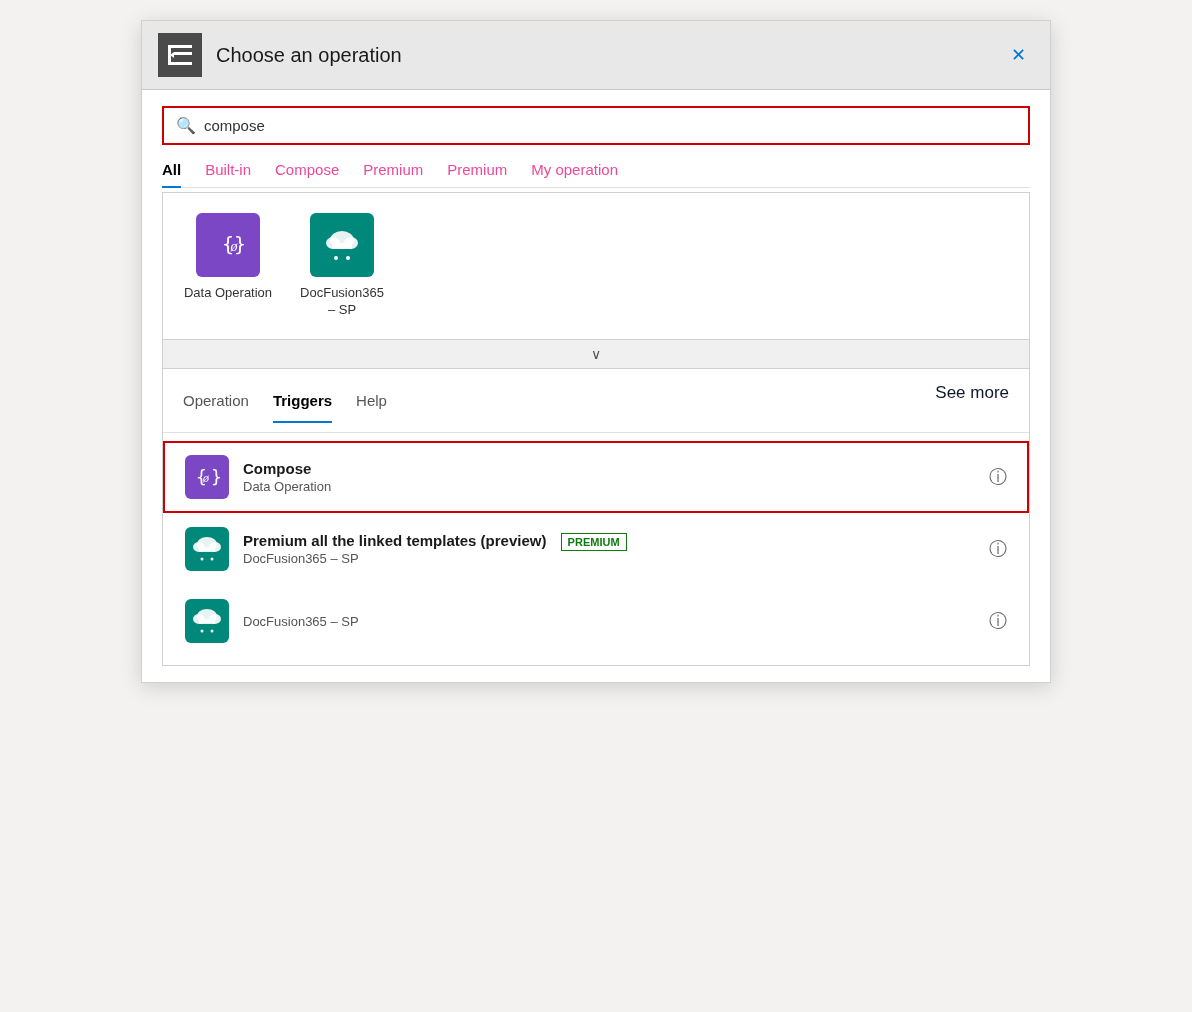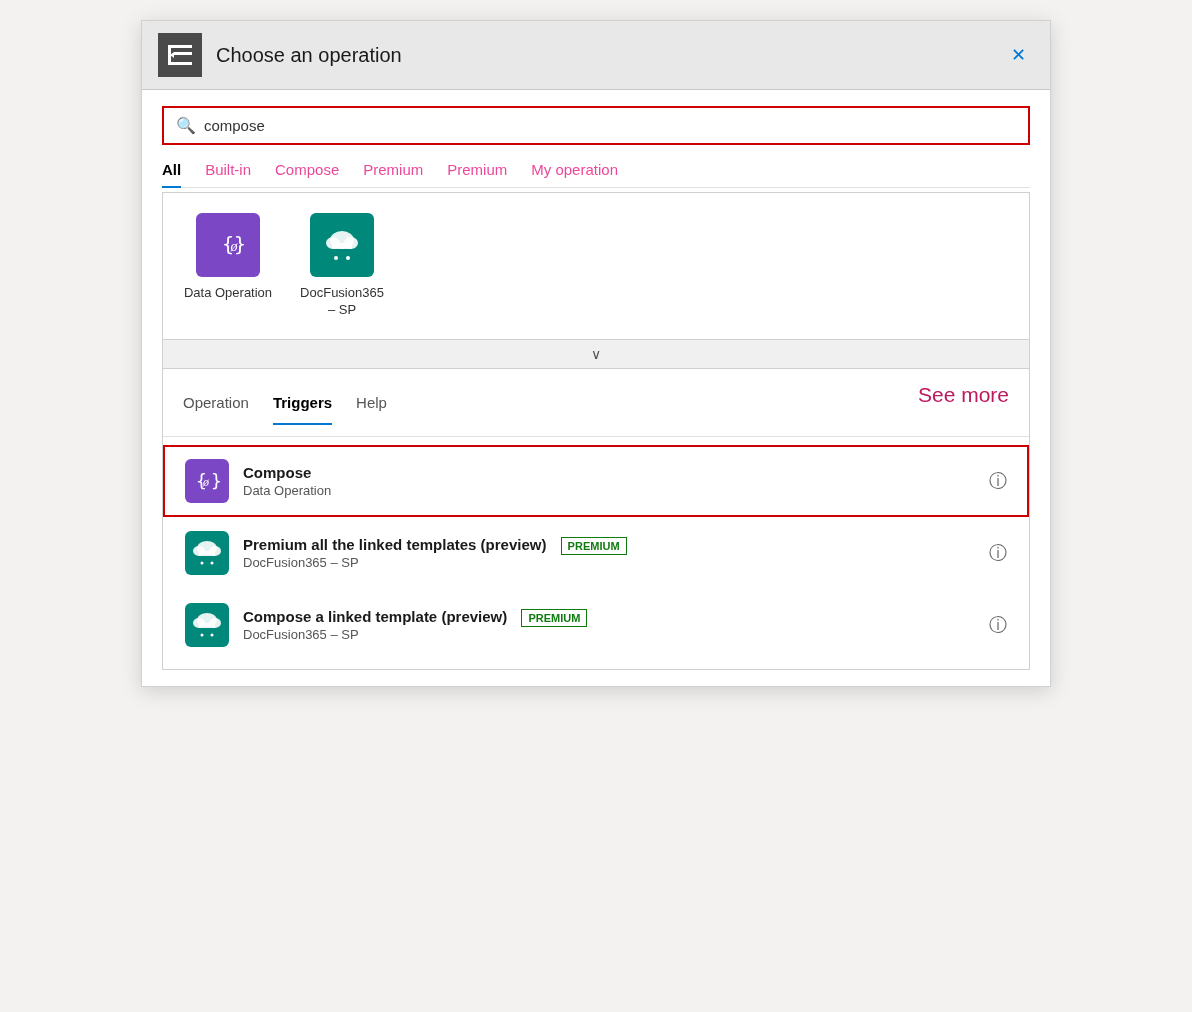--- a/index.html
+++ b/index.html
@@ -171,22 +171,22 @@
       margin-right: 24px;
       border-bottom: 2px solid transparent;
     }
     .lower-tab.active {
       font-weight: 700;
       color: #000;
       border-bottom: 2px solid #0078d4;
     }
     .see-more-btn {
       margin-left: auto;
-      font-size: 21px;
-      color: #be185d;
+      font-size: 17px;
+      color: #0f172a;
       background: none;
       border: none;
       cursor: pointer;
       padding-bottom: 29px;
     }
     .results-list {
       padding: 8px 0;
     }
     .result-item {
       display: flex;
@@ -372,24 +372,20 @@
               <ellipse cx="24" cy="13" rx="6" ry="5" fill="white" opacity="0.9"></ellipse>
               <rect x="8" y="13" width="16" height="5" fill="white" opacity="0.9"></rect>
               <rect x="13" y="18" width="1.5" height="4" fill="#00897b"></rect>
               <rect x="17.5" y="18" width="1.5" height="4" fill="#00897b"></rect>
               <rect x="10" y="22" width="12" height="1.5" fill="#00897b"></rect>
               <circle cx="11" cy="25" r="1.5" fill="white"></circle>
               <circle cx="21" cy="25" r="1.5" fill="white"></circle>
             </svg>
           </div>
           <div class="result-text">
-            <div class="result-title">
-              <span>Compose a linked template (preview)</span>
-              <span class="premium-badge">PREMIUM</span>
-            </div>
             <div class="result-subtitle">DocFusion365 – SP</div>
           </div>
           <span class="info-icon">ⓘ</span>
         </div>
 
       </div>
     </div>
 
   </div>
 </div>

